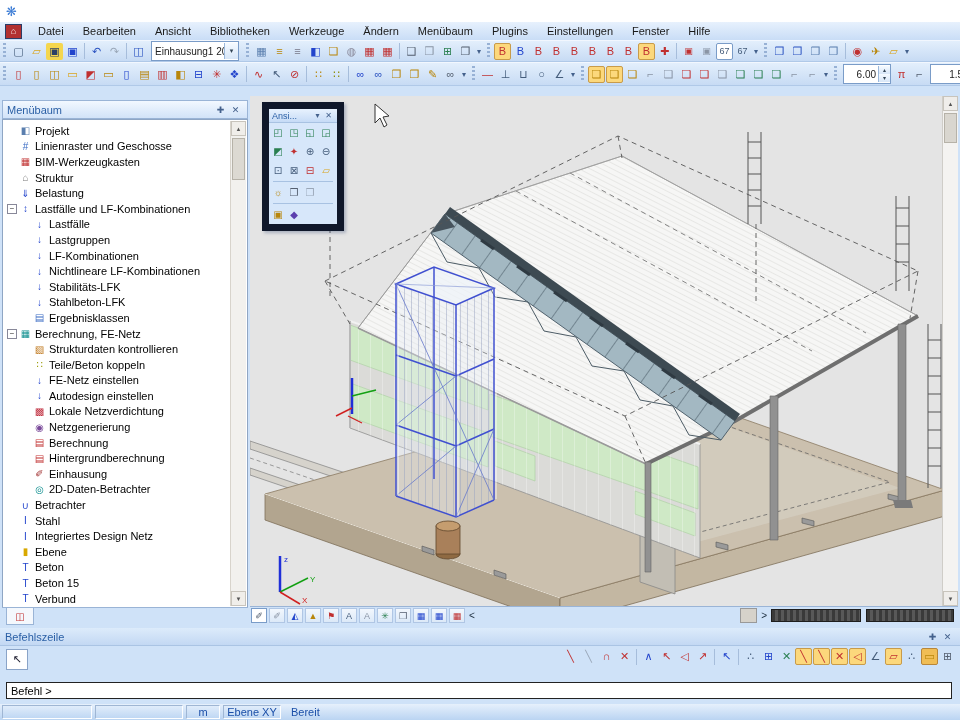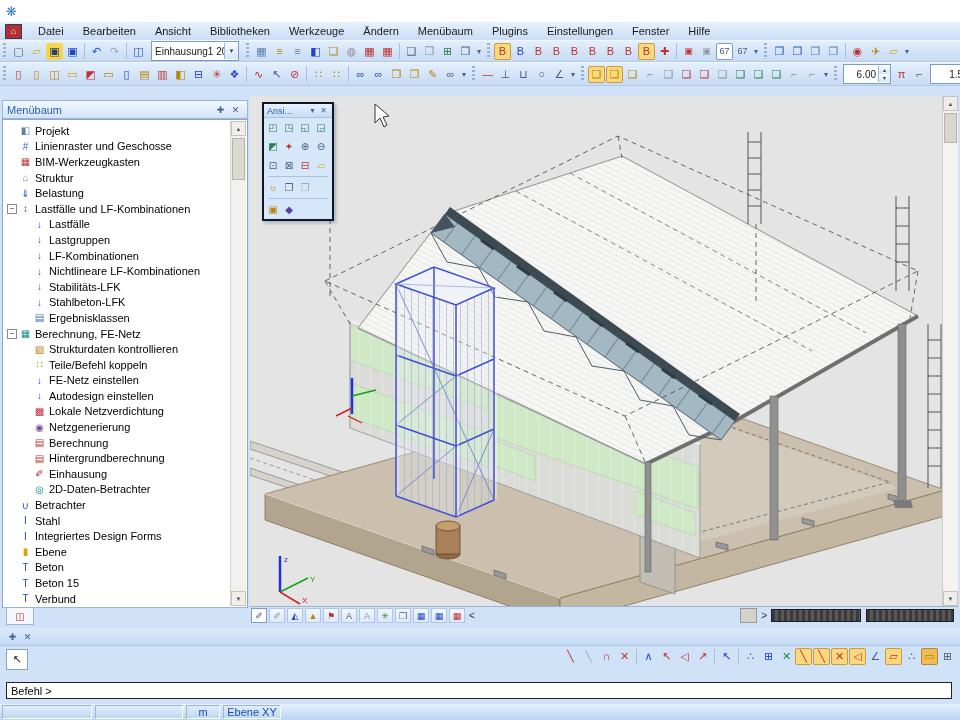--- a/index.html
+++ b/index.html
@@ -60,21 +60,21 @@
   .ptab{width:26px;height:16px;background:#f4f8fd;border:1px solid #9ab4d6;border-top:none;margin-left:4px;
         display:flex;align-items:center;justify-content:center;font-size:10px;}
   
   .viewport{position:absolute;left:250px;top:96px;width:708px;height:510px;background:#e4e4e4;}
   .viewport svg{position:absolute;left:0;top:0;}
   .vscroll{position:absolute;right:0;top:0;width:15px;height:510px;background:#f4f3f1;border-left:1px solid #cfcdc8;}
   .vsbtn{position:absolute;left:0;right:0;height:15px;background:#efedea;border:1px solid #c8c4bc;color:#555;
          font-size:6px;display:flex;align-items:center;justify-content:center;box-sizing:border-box;}
   .vsthumb{position:absolute;left:1px;right:1px;top:17px;height:28px;background:#d9d6cf;border:1px solid #b6b2a8;}
   
-  .palette{position:absolute;left:12px;top:6px;width:68px;background:#d7e7fa;border:2px solid #0f172a;box-shadow:2px 2px 3px rgba(60,80,120,.35);}
+  .palette{position:absolute;left:12px;top:6px;width:68px;background:#d7e7fa;border:7px solid #0f172a;box-shadow:2px 2px 3px rgba(60,80,120,.35);}
   .palhead{height:13px;display:flex;align-items:center;background:linear-gradient(#e8f2fe,#c6dbf6);font-size:9px;
            color:#2a5fa5;padding:0 3px;border-bottom:1px solid #a8c2e2;}
   .palhead .paltitle{flex:1;}
   .palbtn{width:11px;font-size:8px;color:#44618c;text-align:center;}
   .palgrid{display:flex;flex-wrap:wrap;padding:2px 1px;}
   .pic{width:16px;height:15px;display:flex;align-items:center;justify-content:center;font-size:10px;}
   .palsep{height:1px;background:#a8c2e2;margin:1px 4px;}
   
   .vbottom{position:absolute;left:250px;top:606px;width:708px;height:18px;background:#cfe2f8;
            border-top:1px solid #9ab4d6;display:flex;align-items:center;box-sizing:border-box;}
@@ -584,21 +584,21 @@
               <span></span>
             </span>
             <span class="tico" style="color: rgb(192, 122, 32);">▧</span>
             <span class="tlbl">Strukturdaten kontrollieren</span>
           </div>
           <div class="trow L1">
             <span class="texp">
               <span></span>
             </span>
             <span class="tico" style="color: rgb(153, 154, 0);">∷</span>
-            <span class="tlbl">Teile/Befehl koppeln</span>
+            <span class="tlbl">Teile/Beton koppeln</span>
           </div>
           <div class="trow L1">
             <span class="texp">
               <span></span>
             </span>
             <span class="tico" style="color: rgb(34, 68, 204);">↓</span>
             <span class="tlbl">FE-Netz einstellen</span>
           </div>
           <div class="trow L1">
             <span class="texp">
@@ -661,21 +661,21 @@
               <span></span>
             </span>
             <span class="tico" style="color: rgb(34, 68, 204);">I</span>
             <span class="tlbl">Stahl</span>
           </div>
           <div class="trow">
             <span class="texp">
               <span></span>
             </span>
             <span class="tico" style="color: rgb(34, 68, 204);">I</span>
-            <span class="tlbl">Integriertes Design Forms</span>
+            <span class="tlbl">Integriertes Design Netz</span>
           </div>
           <div class="trow">
             <span class="texp">
               <span></span>
             </span>
             <span class="tico" style="color: rgb(216, 168, 0);">▮</span>
             <span class="tlbl">Ebene</span>
           </div>
           <div class="trow">
             <span class="texp">
@@ -997,20 +997,21 @@
     <span class="varrow">&lt;</span>
     <div style="flex:1"></div>
     <span class="graybox"></span>
     <span class="varrow">&gt;</span>
     <span class="darkbar" style="width:90px"></span>
     <span class="darkbar" style="width:88px;margin:0 4px 0 5px"></span>
   </div>
 
   <div class="cmdpanel">
     <div class="phead2">
+      <span class="ptitle">Befehlszeile</span>
       <span class="phbtn">✚</span>
       <span class="phbtn">✕</span>
     </div>
     <div class="cursorbtn">
         <span>↖</span>
       </div>
     <div class="snapbar">
       <div class="strip">
 
       <span class="ticon">
@@ -1094,15 +1095,16 @@
         </div>
     </div>
     <input class="cmdinput" type="text" value="Befehl &gt;" style="">
   </div>
 
   <div class="statusbar">
     <span class="scell" style="width:90px"></span>
     <span class="scell" style="width:88px"></span>
     <span class="scell" style="width:34px">m</span>
     <span class="scell" style="width:58px">Ebene XY</span>
+    <span class="scell" style="flex:1;justify-content:flex-start;padding-left:6px;border-color:transparent">Bereit</span>
   </div>
 
 </div>
 
 </body></html>

